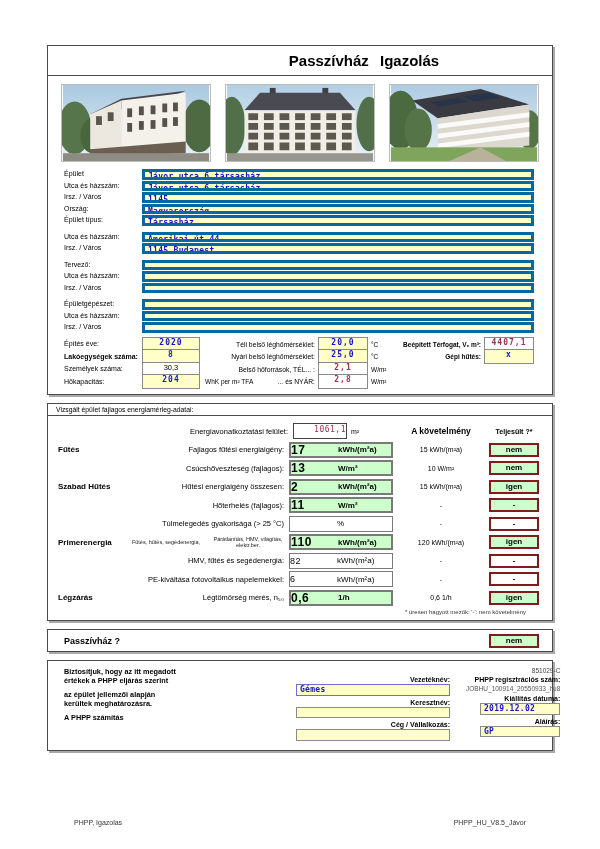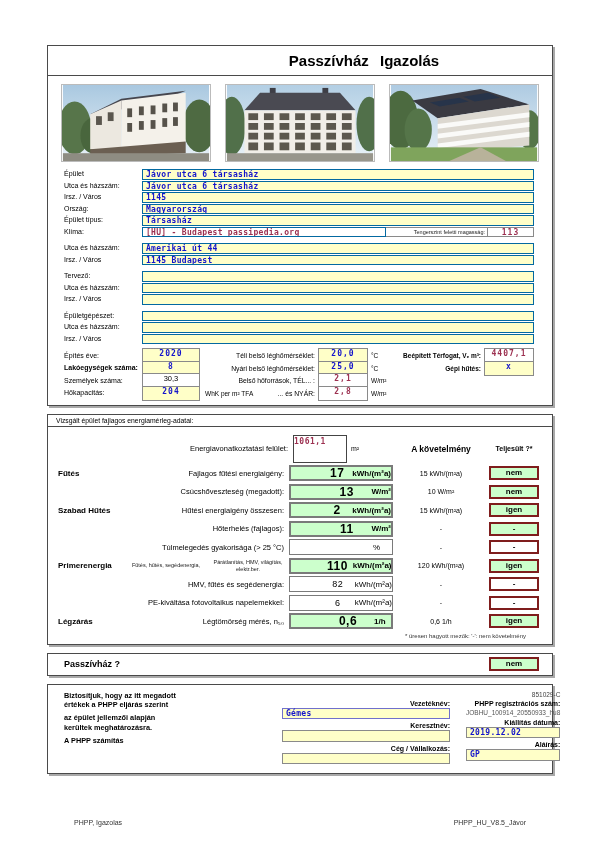--- a/index.html
+++ b/index.html
@@ -12,21 +12,21 @@
   
   .titlebar{border-bottom:1px solid #4a4a4a;height:29px;line-height:29px;text-align:center;
     font-weight:bold;font-size:15px;word-spacing:7px;padding-left:128px;}
   
   .photos{display:flex;justify-content:space-between;padding:8px 13px 4px 13px;}
   .photo{width:150px;height:78px;border:1px solid #bbb;box-sizing:border-box;display:block;}
   
   .fields{padding:2px 0 5px 0;}
   .frow{display:flex;align-items:center;height:10.5px;margin:1px 0;padding:0 18px 0 16px;}
   .flabel{width:78px;flex:none;font-size:7px;line-height:10px;white-space:nowrap;}
-  .fcell{flex:1;height:10.5px;border:1px solid #0369a1;background:#ffffc8;box-sizing:border-box;
+  .fcell{flex:1;height:10.5px;border:3px solid #0369a1;background:#ffffc8;box-sizing:border-box;
     font-family:"DejaVu Sans Mono","Liberation Mono",monospace;font-weight:bold;font-size:8px;color:#1414cc;
     line-height:9px;padding-left:3px;letter-spacing:.3px;white-space:nowrap;overflow:hidden;}
   .fcell.white{background:#fff;color:#9c3050;}
   .altlabel{width:102px;flex:none;height:10.5px;border:1px solid #8a8a8a;border-left:none;box-sizing:border-box;
     font-size:5.5px;color:#222;text-align:right;padding:0 2px;line-height:9.5px;white-space:nowrap;overflow:hidden;}
   .altval{width:46px;flex:none;height:10.5px;border:1px solid #8a8a8a;border-left:none;box-sizing:border-box;
     background:#fff;color:#9c3050;font-family:"DejaVu Sans Mono",monospace;font-weight:bold;font-size:8px;
     text-align:center;line-height:9px;letter-spacing:1px;}
   .ggap{height:4px;}
   
@@ -50,45 +50,45 @@
   
   .ehead{font-size:6.8px;padding:2px 4px 2px 8px;border-bottom:1px solid #4a4a4a;}
   .ebody{padding:5px 13px 2px 10px;}
   .erow{display:flex;align-items:center;margin:2.5px 0;}
   .egroup{width:66px;flex:none;font-weight:bold;font-size:8px;white-space:nowrap;}
   .edesc{flex:1;text-align:right;font-size:7.5px;padding-right:5px;white-space:nowrap;min-width:0;}
   .pedesc{flex:1;display:flex;justify-content:flex-end;gap:10px;align-items:center;padding-right:5px;min-width:0;}
   .pedesc span{font-size:5.5px;line-height:1.15;text-align:center;width:72px;color:#222;}
   .ebox{width:104px;height:16px;flex:none;box-sizing:border-box;border:2px solid #7a7a7a;background:#ccffcc;
     display:flex;align-items:center;}
-  .ebox .eval{width:42px;text-align:center;font-weight:bold;font-size:12px;letter-spacing:.5px;padding-left:36px;}
+  .ebox .eval{width:42px;font-weight:bold;font-size:12px;letter-spacing:.5px;}
   .ebox .eunit{font-weight:bold;font-size:8px;padding-left:5px;white-space:nowrap;}
   .ebox.plain{border-width:1px;background:#fff;}
   .ebox.plain .eval{font-weight:normal;font-size:9px;}
   .ebox.plain .eunit{font-weight:normal;}
   .ereq{width:96px;flex:none;text-align:center;font-size:7px;white-space:nowrap;}
   .emet{width:50px;height:14px;flex:none;box-sizing:border-box;border:2px solid #7f1d1d;background:#ccffcc;
     font-weight:bold;font-size:8px;text-align:center;line-height:10.5px;}
   .emet.plain{background:#fff;}
-  .tfabox{width:54px;height:28px;flex:none;box-sizing:border-box;border:1px solid #444;background:#fff;
-    color:#9c3050;font-family:"DejaVu Sans Mono",monospace;font-weight:bold;font-size:8px;text-align:left;line-height:11px;letter-spacing:.5px;}
+  .tfabox{width:54px;height:16px;flex:none;box-sizing:border-box;border:1px solid #444;background:#fff;
+    color:#9c3050;font-family:"DejaVu Sans Mono",monospace;font-weight:normal;font-size:8px;text-align:right;line-height:11px;letter-spacing:.5px;}
   .tfaunit{width:46px;flex:none;font-size:7px;padding-left:4px;box-sizing:border-box;}
   .reqhead{width:96px;flex:none;text-align:center;font-weight:bold;font-size:8.5px;}
   .methead{width:50px;flex:none;text-align:center;font-weight:bold;font-size:7px;}
   .efoot{text-align:right;font-size:6px;color:#333;padding:1px 13px 3px 0;}
   
   .phrow{display:flex;align-items:center;height:21px;padding:0 13px 0 16px;}
   .phlabel{flex:1;font-weight:bold;font-size:9px;}
   
   .cert{display:flex;padding:6px 13px 7px 16px;}
   .cleft{width:218px;flex:none;font-weight:bold;font-size:7.3px;line-height:1.3;}
   .cleft .cpair{margin-bottom:4px;}
   .cmid{width:168px;flex:none;padding-top:8px;}
   .clabel{text-align:right;font-weight:bold;font-size:7px;height:9px;line-height:9px;}
-  .cfield{height:11.5px;box-sizing:border-box;border:1px solid #8a8a8a;background:#ffffc8;margin:0 0 2px 0;
+  .cfield{height:11.5px;box-sizing:border-box;border:1px solid #8a8a8a;background:#ffffc8;margin:0 0 2px 14px;
     font-family:"DejaVu Sans Mono","Liberation Mono",monospace;font-weight:bold;font-size:8px;color:#1414cc;
     line-height:9.5px;padding-left:3px;letter-spacing:.3px;}
   .cfield.focus{border:1px solid #7070cc;}
   .cright{flex:1;padding-left:16px;}
   .ccode{text-align:right;font-size:6.5px;color:#444;height:8px;line-height:8px;}
   .cregval{text-align:right;font-size:6.5px;color:#555;height:10px;line-height:10px;}
   
   .footer{position:absolute;left:0;top:819px;width:600px;display:flex;justify-content:space-between;
     padding:0 74px;box-sizing:border-box;font-size:7px;color:#333;}
 </style>
@@ -196,26 +196,20 @@
         <span class="fcell">1145</span>
       </div>
       <div class="frow">
         <span class="flabel">Ország:</span>
         <span class="fcell">Magyarország</span>
       </div>
       <div class="frow">
         <span class="flabel">Épület típus:</span>
         <span class="fcell">Társasház</span>
       </div>
-      <div class="frow">
-        <span class="flabel">Klíma:</span>
-        <span class="fcell white">[HU] - Budapest passipedia.org</span>
-        <span class="altlabel">Tengerszint feletti magasság:</span>
-        <span class="altval">113</span>
-      </div>
 
       <div class="ggap"></div>
 
       <div class="frow">
         <span class="flabel">Utca és házszám:</span>
         <span class="fcell">Amerikai út 44</span>
       </div>
       <div class="frow">
         <span class="flabel">Irsz. / Város</span>
         <span class="fcell">1145 Budapest</span>
@@ -321,21 +315,21 @@
         <span class="edesc">Fajlagos fűtési energiaigény:</span>
         <span class="ebox">
           <span class="eval">17</span>
           <span class="eunit">kWh/(m²a)</span>
         </span>
         <span class="ereq">15 kWh/(m²a)</span>
         <span class="emet">nem</span>
       </div>
       <div class="erow">
         <span class="egroup"></span>
-        <span class="edesc">Csúcshőveszteség (megadott):</span>
+        <span class="edesc">Csúcshőveszteség (fajlagos):</span>
         <span class="ebox">
           <span class="eval">13</span>
           <span class="eunit">W/m²</span>
         </span>
         <span class="ereq">10 W/m²</span>
         <span class="emet">nem</span>
       </div>
       <div class="erow">
         <span class="egroup">Szabad Hűtés</span>
         <span class="edesc">Hűtési energiaigény összesen:</span>

